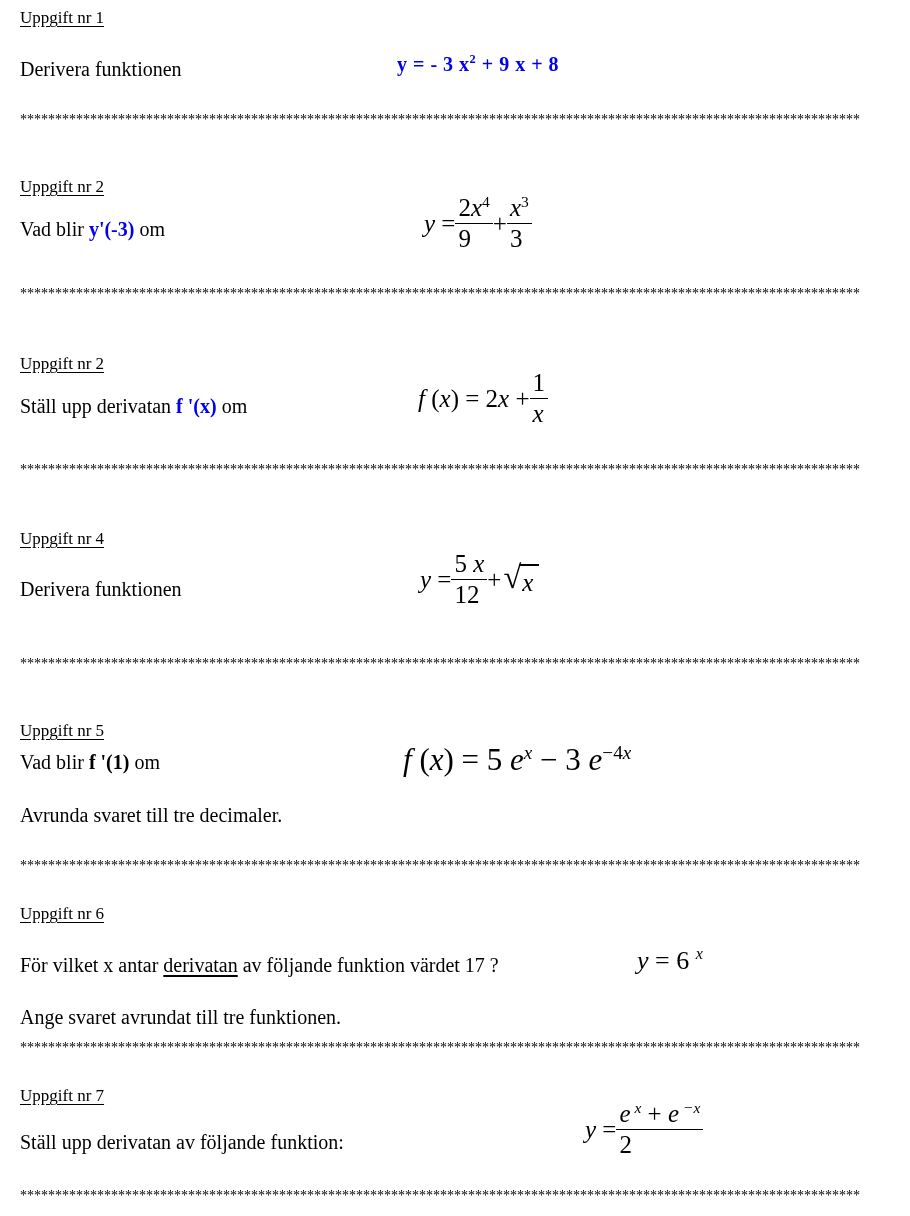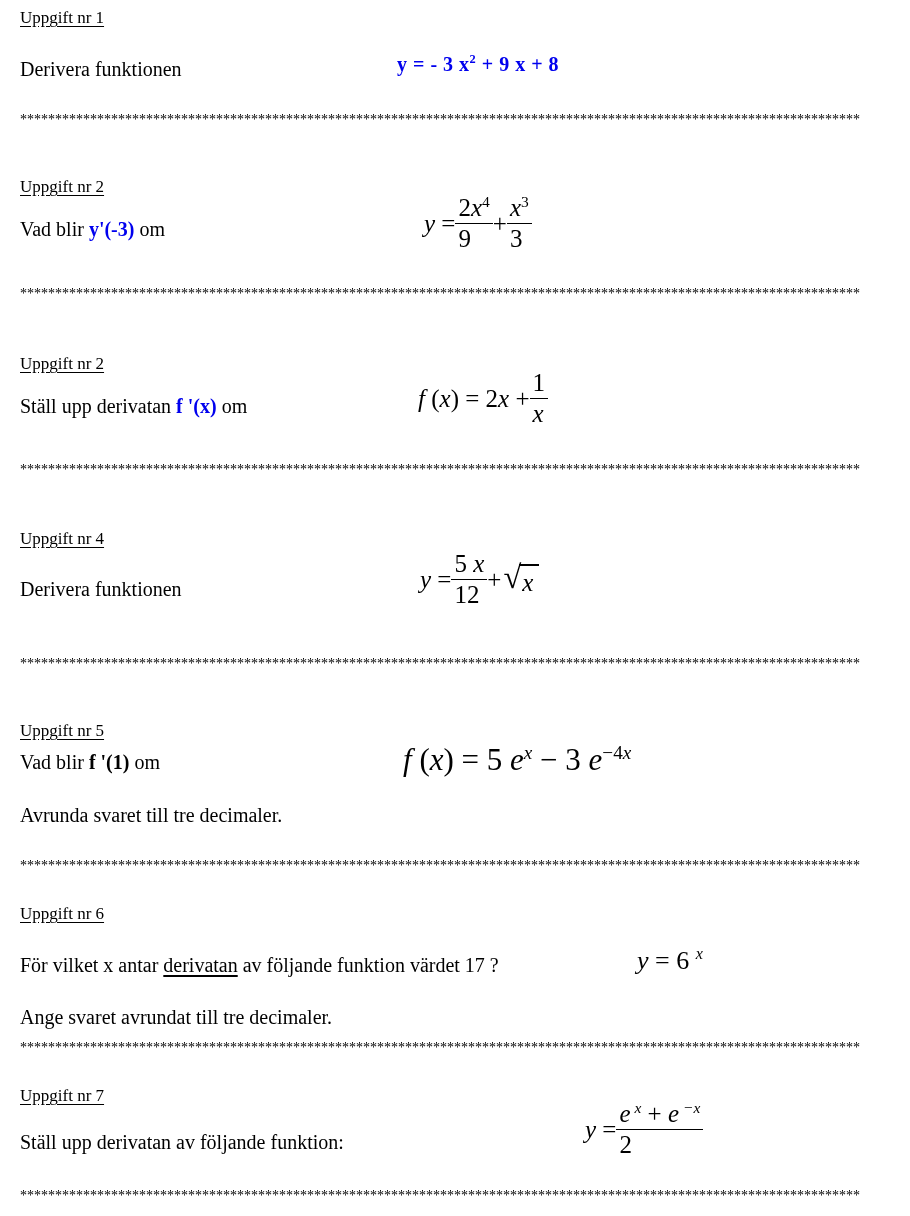--- a/index.html
+++ b/index.html
@@ -124,21 +124,21 @@
 
   <div class="abs task-title" style="left:20px;top:721px;">Uppgift nr 5</div>
   <div class="abs prompt" style="left:20px;top:751px;"><span class="seg-n">Vad blir </span><span class="seg-b">f '(1)</span><span class="seg-n"> om</span></div>
   <div class="abs math" style="left:403px;top:742px;font-size:31px;"><span class="seg-i">f </span><span class="seg-u">(</span><span class="seg-i">x</span><span class="seg-u">) = 5 </span><span class="seg-i">e</span><span class="seg-si">x</span><span class="seg-u"> − 3 </span><span class="seg-i">e</span><span class="seg-su">−4</span><span class="seg-si">x</span></div>
   <div class="abs note" style="left:20px;top:804px;">Avrunda svaret till tre decimaler.</div>
   <div class="abs sep" style="top:858px;">************************************************************************************************************************</div>
 
   <div class="abs task-title" style="left:20px;top:904px;">Uppgift nr 6</div>
   <div class="abs prompt" style="left:20px;top:954px;"><span class="seg-n">För vilket x antar </span><span class="seg-ul">derivatan</span><span class="seg-n"> av följande funktion värdet 17 ?</span></div>
   <div class="abs math" style="left:637px;top:946px;font-size:26px;"><span class="seg-i">y</span><span class="seg-u"> = 6 </span><span class="seg-si">x</span></div>
-  <div class="abs note" style="left:20px;top:1006px;">Ange svaret avrundat till tre decimaler.</div>
+  <div class="abs note" style="left:20px;top:1006px;">Ange svaret avrundat till tre funktionen.</div>
   <div class="abs sep" style="top:1040px;">************************************************************************************************************************</div>
 
   <div class="abs task-title" style="left:20px;top:1086px;">Uppgift nr 7</div>
   <div class="abs prompt" style="left:20px;top:1131px;"><span class="seg-n">Ställ upp derivatan av följande funktion:</span></div>
   <div class="abs math" style="left:585px;top:1100px;">
     <span class="mrow">
       <span><span class="seg-i">y</span><span class="seg-u"> = </span></span>
       <span class="frac">
         <span class="num"><span class="seg-i">e</span><span class="seg-si"> x</span><span class="seg-u"> + </span><span class="seg-i">e</span><span class="seg-si"> −x</span></span>
         <span class="den"><span class="seg-u">2</span></span>

